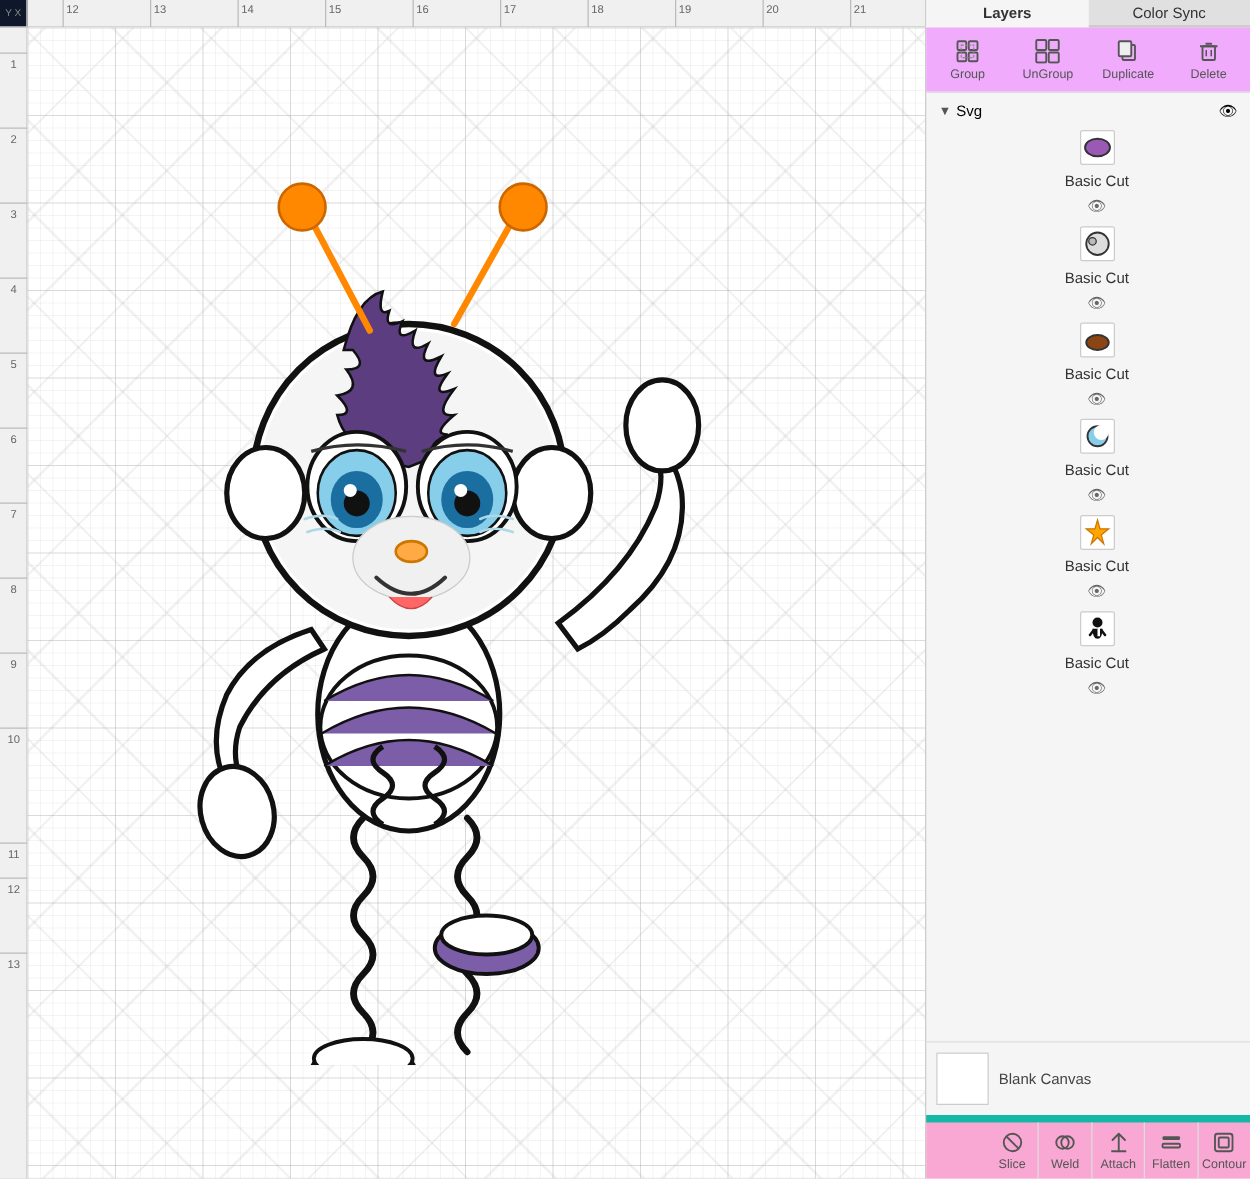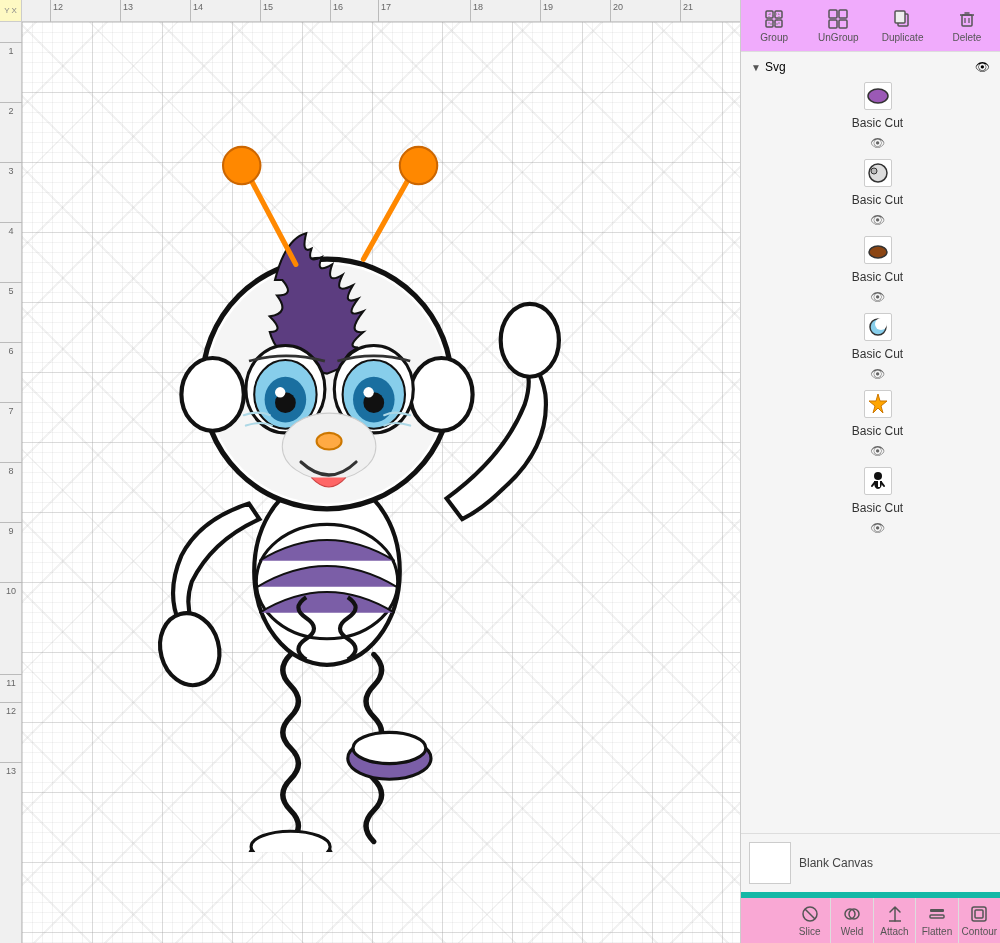--- a/index.html
+++ b/index.html
@@ -19,21 +19,21 @@
       position: absolute;
       top: 0; left: 0;
       width: 740px; height: 22px;
       background: #f0f0f0;
       border-bottom: 1px solid #ccc;
       display: flex;
       align-items: center;
     }
     .ruler-corner {
       width: 22px; height: 22px;
-      background: #fef9c3;
+      background: #0f172a;
       border-right: 1px solid #ccc;
       border-bottom: 1px solid #ccc;
       flex-shrink: 0;
     }
     .ruler-h-ticks {
       flex: 1;
       height: 22px;
       position: relative;
       overflow: hidden;
     }
@@ -292,21 +292,21 @@
   <div class="ruler-top">
     <div class="ruler-corner">
       <span style="font-size:8px;color:#888;display:flex;align-items:center;justify-content:center;height:100%;">Y X</span>
     </div>
     <div class="ruler-h-ticks">
       <div class="ruler-tick" style="left:28px;">12</div>
       <div class="ruler-tick" style="left:98px;">13</div>
       <div class="ruler-tick" style="left:168px;">14</div>
       <div class="ruler-tick" style="left:238px;">15</div>
       <div class="ruler-tick" style="left:308px;">16</div>
-      <div class="ruler-tick" style="left:356px;">17</div>
+      <div class="ruler-tick" style="left:378px;">17</div>
       <div class="ruler-tick" style="left:448px;">18</div>
       <div class="ruler-tick" style="left:518px;">19</div>
       <div class="ruler-tick" style="left:588px;">20</div>
       <div class="ruler-tick" style="left:658px;">21</div>
     </div>
   </div>
 
   <div class="ruler-left">
     <div class="ruler-v-tick" style="top:20px;">1</div>
     <div class="ruler-v-tick" style="top:80px;">2</div>
@@ -394,20 +394,24 @@
 
         <ellipse cx="310" cy="660" rx="40" ry="20" fill="#7b5ea7" stroke="#111" stroke-width="3"></ellipse>
         <ellipse cx="310" cy="650" rx="35" ry="15" fill="white" stroke="#111" stroke-width="3"></ellipse>
       </svg>
     </div>
   </div>
 </div>
 
 <div class="right-panel">
 
+  <div class="tabs">
+    <div class="tab active">Layers</div>
+    <div class="tab">Color Sync</div>
+  </div>
 
   <div class="panel-toolbar">
     <div class="toolbar-btn">
       <div class="toolbar-icon">
         <svg width="20" height="20" viewBox="0 0 20 20">
             <rect x="2" y="2" width="7" height="7" fill="none" stroke="#555" stroke-width="1.5" rx="1"></rect>
             <rect x="11" y="2" width="7" height="7" fill="none" stroke="#555" stroke-width="1.5" rx="1"></rect>
             <rect x="2" y="11" width="7" height="7" fill="none" stroke="#555" stroke-width="1.5" rx="1"></rect>
             <rect x="11" y="11" width="7" height="7" fill="none" stroke="#555" stroke-width="1.5" rx="1"></rect>
             <rect x="5" y="5" width="10" height="10" fill="none" stroke="#888" stroke-width="1" stroke-dasharray="2,1"></rect>

